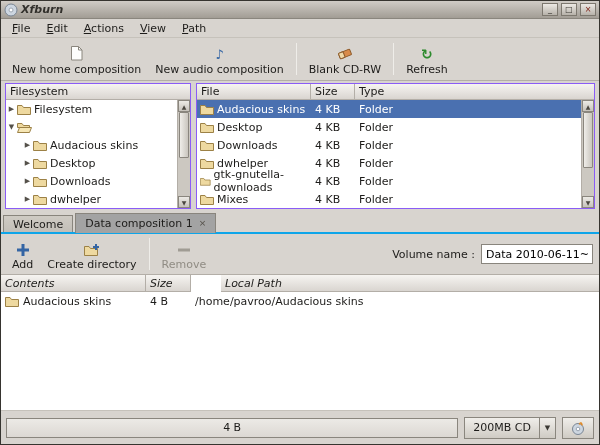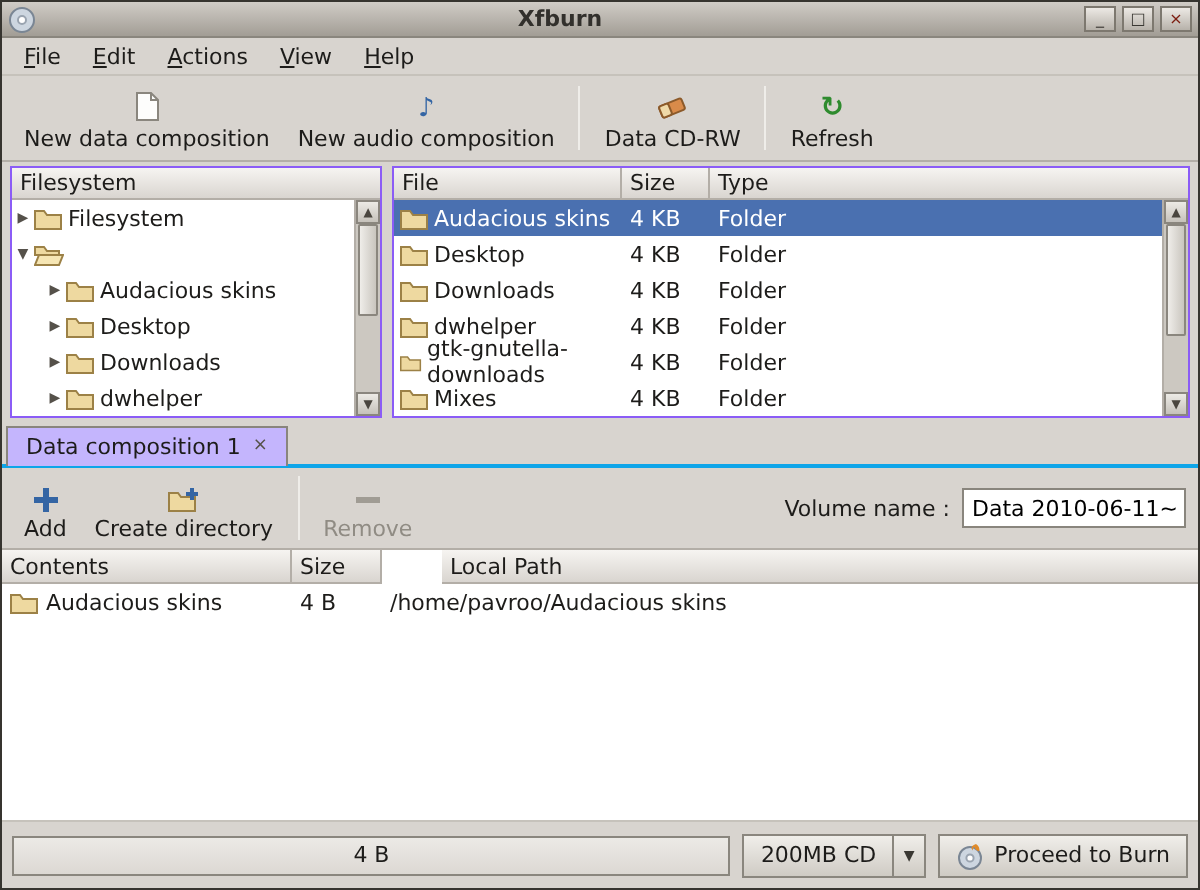--- a/index.html
+++ b/index.html
@@ -2,21 +2,21 @@
 <html><head>
 <meta charset="utf-8">
 <style>
   * { box-sizing: border-box; margin:0; padding:0; }
   html,body { background:#777; }
   body { font-family:"DejaVu Sans","Liberation Sans",sans-serif; font-size:11px; color:#1d1c1a; }
   .window { width:600px; height:445px; border:1px solid #36342f; background:#d8d4cf; display:flex; flex-direction:column; overflow:hidden; }
 
   
   .titlebar { flex:0 0 18px; background:linear-gradient(#d0ccc6,#a29d95); display:flex; align-items:center; padding:0 3px; gap:3px; border-bottom:1px solid #8a867e; }
-  .titlebar .title { flex:1; text-align:center; font-weight:bold; font-size:11px; color:#32302c; }
+  .titlebar .title { flex:1; text-align:left; font-weight:bold; font-size:11px; color:#32302c;font-style:italic; }
   .win-btn { width:16px; height:13px; border:1px solid #7d786f; background:linear-gradient(#ece9e4,#b7b2aa); font-size:8px; line-height:11px; text-align:center; color:#3a3833; }
   .win-btn.close { color:#7c1d10; }
   .win-icon { width:14px; height:14px; display:flex; align-items:center; }
 
   
   .menubar { flex:0 0 19px; display:flex; align-items:stretch; padding:0 3px; background:#d8d4cf; border-bottom:1px solid #c6c2bb; }
   .menu-item { padding:3px 8px 0; }
   .menu-item span { display:inline-block; }
   .menu-item span::first-letter { text-decoration:underline; }
 
@@ -45,33 +45,33 @@
   .cell-type { flex:1; padding-left:4px; }
   .file-row.selected { background:#4a70b0; color:#fff; }
   .vscroll { position:absolute; top:16px; right:0; bottom:0; width:13px; background:#ccc8c1; border-left:1px solid #b3aea7; }
   .stepper { height:12px; text-align:center; font-size:6px; color:#4a463f; line-height:12px; background:linear-gradient(#eceae5,#c6c2bb); border:1px solid #8a867e; }
   .stepper.down { position:absolute; bottom:0; left:0; right:0; }
   .thumb { position:absolute; left:1px; right:1px; background:linear-gradient(90deg,#efede9,#c9c5be); border:1px solid #8a867e; border-radius:1px; }
 
   
   .tabbar { flex:0 0 21px; display:flex; align-items:flex-end; padding:2px 2px 0; gap:2px; }
   .tab { border:1px solid #89857d; border-bottom:none; background:linear-gradient(#cfcbc4,#c2beb7); padding:0 9px; height:17px; display:flex; align-items:center; gap:6px; margin-bottom:0; }
-  .tab.active { background:#c4b5fd; height:20px; margin-bottom:-1px; z-index:3; position:relative; }
+  .tab.active { background:#a3a3a3; height:20px; margin-bottom:-1px; z-index:3; position:relative; }
   .tab-close { font-size:9px; color:#55514a; line-height:9px; }
 
   
   .notebook { flex:1; display:flex; flex-direction:column; border-top:2px solid #0ea5e9; position:relative; }
   .comp-toolbar { flex:0 0 40px; display:flex; align-items:center; padding:1px 4px; }
   .comp-toolbar .spacer { flex:1; }
   .vol-label { margin-right:6px; }
   .vol-input { width:112px; height:20px; border:1px solid #89857d; background:#fff; font-family:inherit; font-size:11px; padding:0 4px; margin-right:2px; }
   .disabled-label { color:#908c84; }
 
   .contents-table { flex:1; display:flex; flex-direction:column; background:#fff; border-top:1px solid #b3aea7; overflow:hidden; }
-  .contents-headers { display:flex; height:17px; flex:0 0 17px; }
+  .contents-headers { display:flex; height:17px; flex:0 0 17px;font-style:italic; }
   .c-contents { flex:0 0 145px; }
   .c-size { flex:0 0 45px; }
   .c-path { flex:1;margin-left:30px; }
   .contents-row { height:18px; display:flex; align-items:center; background:#fff; }
   .ct-contents { flex:0 0 145px; display:flex; align-items:center; gap:4px; padding-left:4px; }
   .ct-size { flex:0 0 45px; padding-left:4px; }
   .ct-path { flex:1; padding-left:4px; }
 
   
   .statusbar { flex:0 0 34px; display:flex; align-items:center; gap:6px; padding:0 5px; background:#d8d4cf; border-top:1px solid #c6c2bb; }
@@ -97,50 +97,50 @@
     <span class="win-btn">_</span>
     <span class="win-btn">□</span>
     <span class="win-btn close">×</span>
   </div>
 
   <div class="menubar">
     <div class="menu-item"><span>File</span></div>
     <div class="menu-item"><span>Edit</span></div>
     <div class="menu-item"><span>Actions</span></div>
     <div class="menu-item"><span>View</span></div>
-    <div class="menu-item"><span>Help</span></div>
+    <div class="menu-item"><span>Path</span></div>
   </div>
 
   <div class="toolbar">
     <div class="tool-item">
       <span class="tool-icon">
         <svg width="13" height="15" viewBox="0 0 13 15">
             <path d="M1.5 0.5 h7 l3.5 3.5 v10 h-10.5 z" fill="#fdfdfc" stroke="#8a867e"></path>
             <path d="M8.5 0.5 v3.5 h3.5" fill="none" stroke="#8a867e"></path>
           </svg>
       </span>
-      <span>New data composition</span>
+      <span>New home composition</span>
     </div>
     <div class="tool-item">
       <span class="tool-icon">
         <span class="note-glyph">♪</span>
       </span>
       <span>New audio composition</span>
     </div>
     <div class="tool-sep"></div>
     <div class="tool-item">
       <span class="tool-icon">
         <svg width="16" height="14" viewBox="0 0 16 14">
             <g transform="rotate(-22 8 7)">
               <rect x="2" y="4" width="12" height="6" rx="1" fill="#d98b4a" stroke="#8c5a2a"></rect>
               <rect x="2" y="4" width="5" height="6" rx="1" fill="#efd9a8" stroke="#8c5a2a"></rect>
             </g>
           </svg>
       </span>
-      <span>Data CD-RW</span>
+      <span>Blank CD-RW</span>
     </div>
     <div class="tool-sep"></div>
     <div class="tool-item">
       <span class="tool-icon">
         <span class="refresh-glyph">↻</span>
       </span>
       <span>Refresh</span>
     </div>
   </div>
 
@@ -275,20 +275,23 @@
       </div>
       <div class="vscroll">
         <div class="stepper">▲</div>
         <div class="thumb" style="top:12px;height:56px;"></div>
         <div class="stepper down">▼</div>
       </div>
     </div>
   </div>
 
   <div class="tabbar">
+    <div class="tab">
+      <span>Welcome</span>
+    </div>
     <div class="tab active">
       <span>Data composition 1</span>
       <span class="tab-close">×</span>
     </div>
   </div>
 
   <div class="notebook">
 
     <div class="comp-toolbar">
       <div class="tool-item">
@@ -355,18 +358,17 @@
       <div class="combo">
         <span class="combo-text">200MB CD</span>
         <span class="combo-arrow">▼</span>
       </div>
       <div class="burn-btn">
         <svg width="14" height="14" viewBox="0 0 14 14">
             <circle cx="7" cy="8" r="5.5" fill="#cdd6e0" stroke="#7a8694"></circle>
             <circle cx="7" cy="8" r="1.8" fill="#ffffff" stroke="#9aa4b0"></circle>
             <path d="M10 1 c1.4 1 2 2.2 1.6 3.6 -1.2-0.2-2.2-1-2.4-2.2 -0.6 0.4-0.8 1-0.7 1.8 -1.2-1-1-2.4 1.5-3.2 z" fill="#e08a28"></path>
           </svg>
-        <span>Proceed to Burn</span>
       </div>
     </div>
   </div>
 
 </div>
 
 </body></html>

